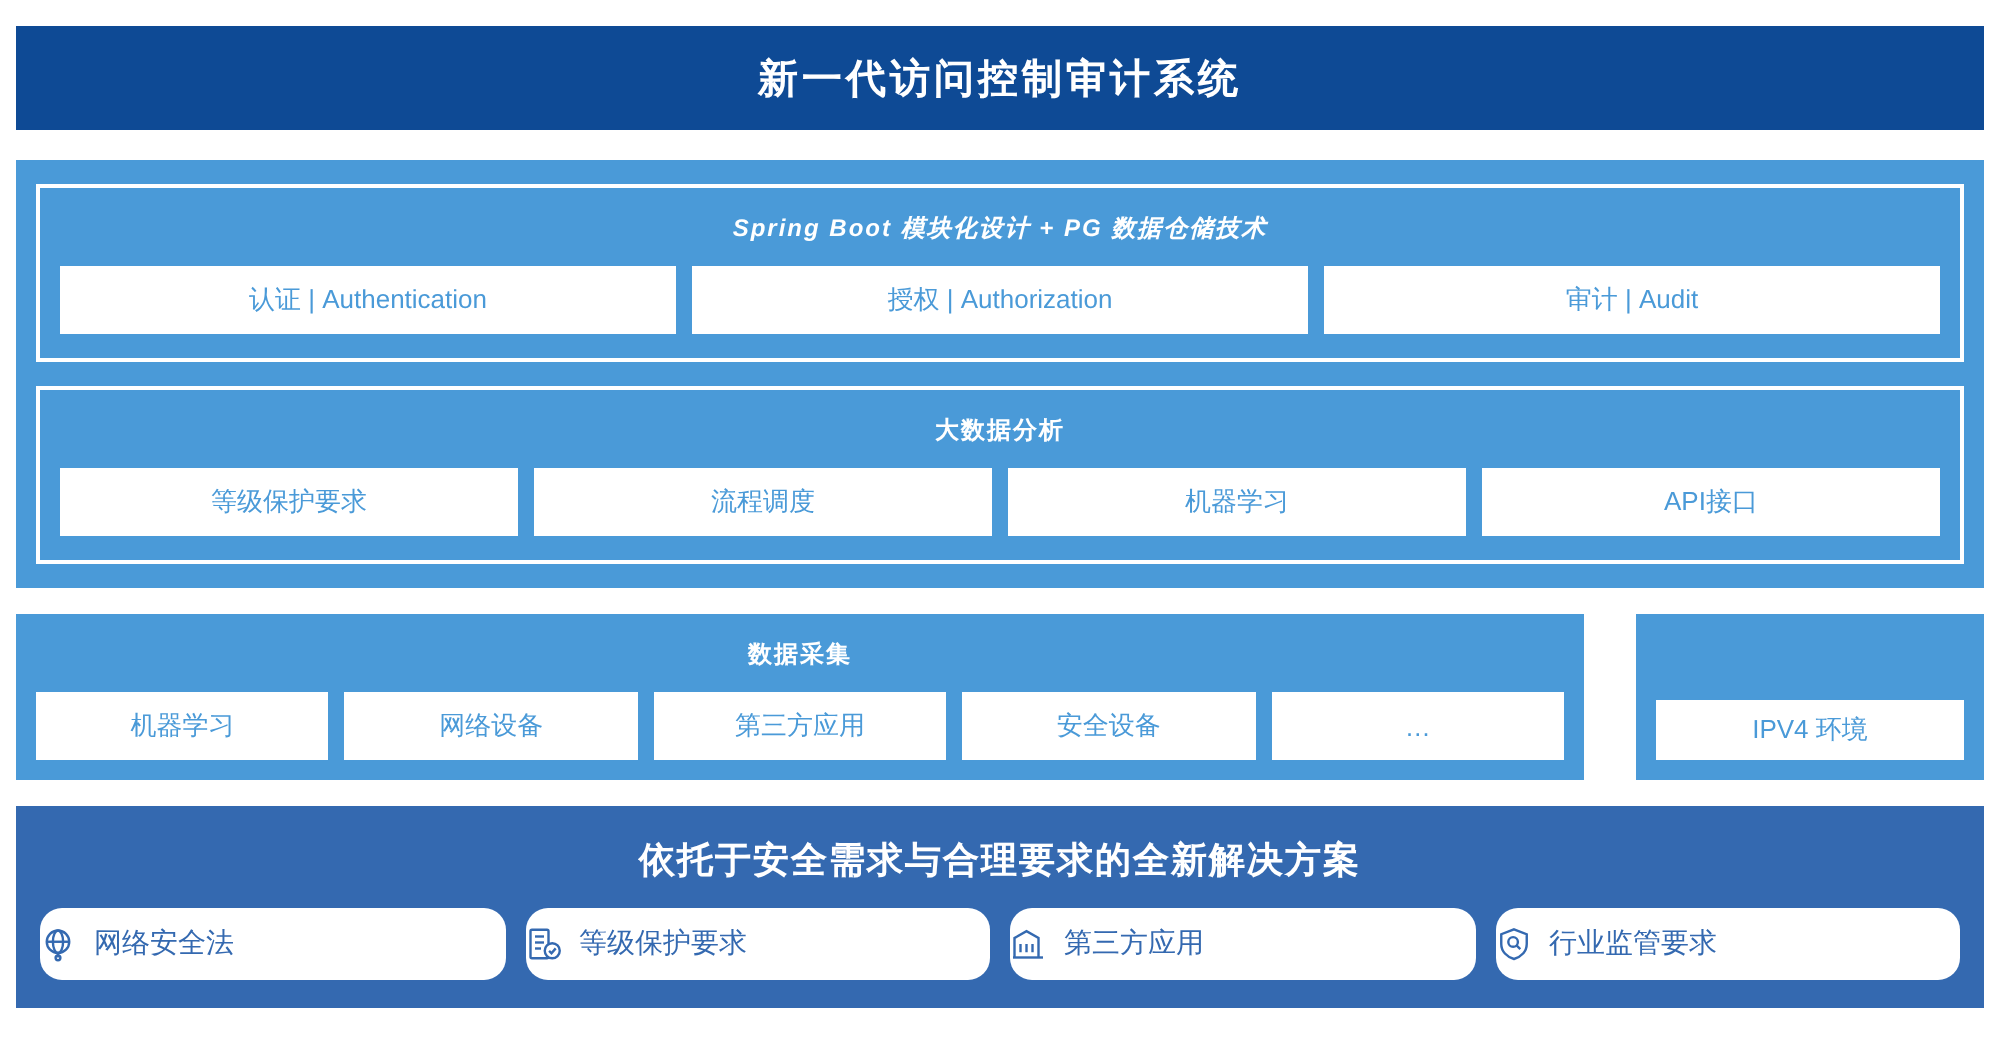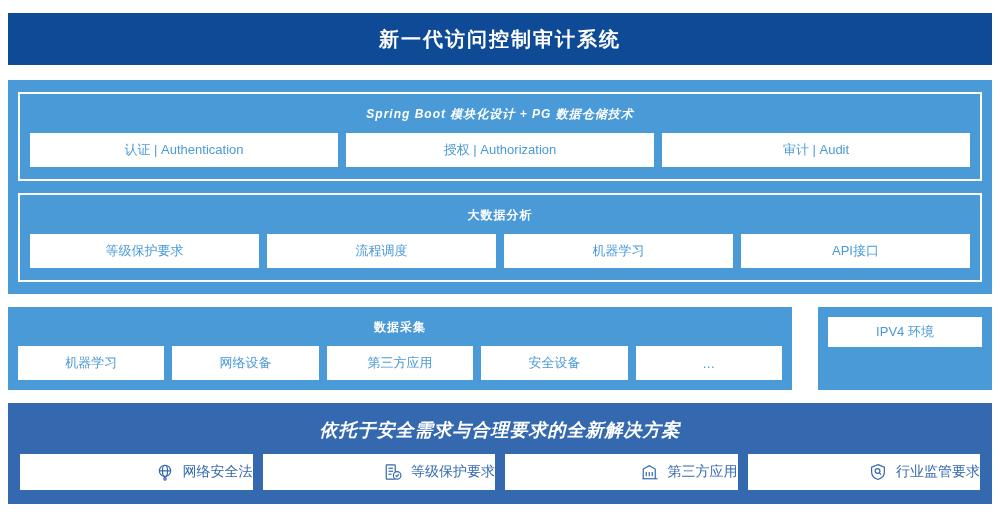--- a/index.html
+++ b/index.html
@@ -95,21 +95,21 @@
     box-sizing: border-box;
   }
   .collect-right {
     width: 174px;
     flex: 0 0 174px;
     background: #4a9ad8;
     padding: 10px;
     box-sizing: border-box;
     display: flex;
     flex-direction: column;
-    justify-content: space-between;
+    justify-content: flex-end;
     gap: 8px;
   }
   .collect-left .card-title {
     padding: 2px 0 10px 0;
   }
   .env-chip {
     background: #ffffff;
     height: 30px;
     display: flex;
     align-items: center;
@@ -125,36 +125,36 @@
     padding: 12px 12px 14px 12px;
     box-sizing: border-box;
   }
   .solution-title {
     text-align: center;
     color: #ffffff;
     font-size: 18px;
     font-weight: bold;
     letter-spacing: 1px;
     padding: 3px 0 12px 0;
-    font-style: italic;
   }
   .solution-row {
     display: flex;
     gap: 10px;
   }
   .sol-chip {
     flex: 1 1 0;
     background: #ffffff;
     height: 36px;
     display: flex;
     align-items: center;
-    justify-content: flex-end;
+    justify-content: flex-start;
     gap: 9px;
     color: #3469b0;
     font-size: 14px;
+    border-radius: 11px;
   }
   .sol-chip .ico {
     display: inline-flex;
     align-items: center;
     justify-content: center;
     width: 18px;
     height: 18px;
     color: #3469b0;
   }
   .sol-chip .ico svg {

